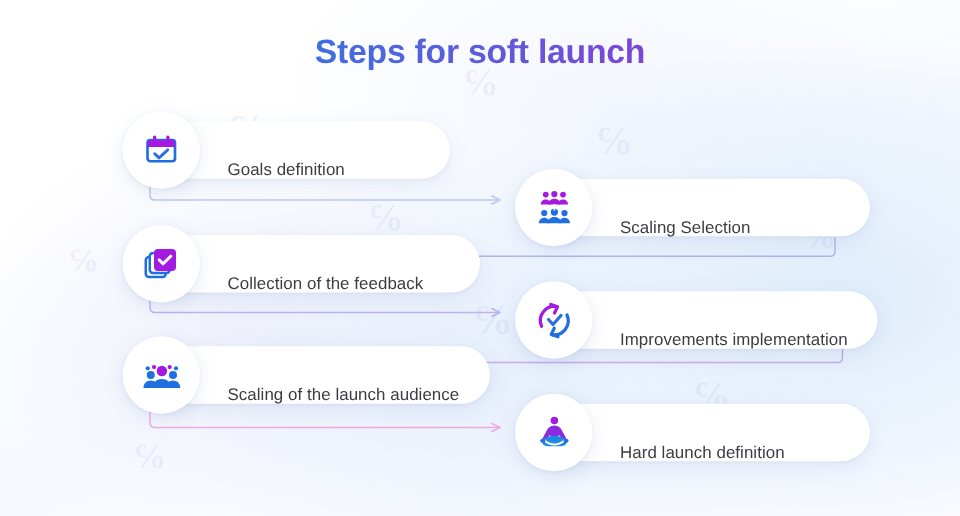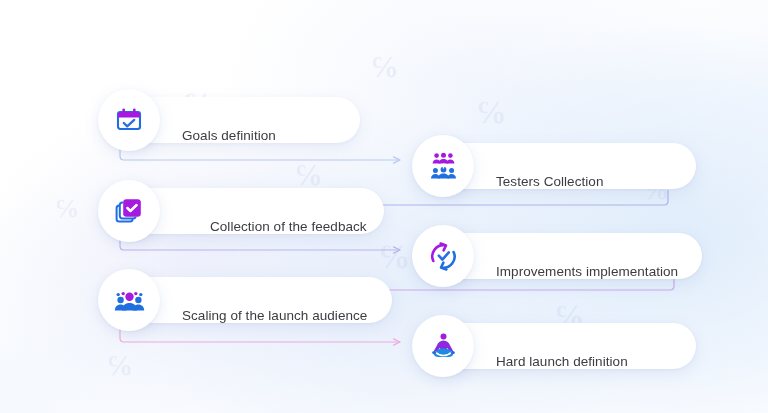--- a/index.html
+++ b/index.html
@@ -124,20 +124,21 @@
   <div class="wm" style="left:372px; top:52px; font-size:30px;">℅</div>
   <div class="wm" style="left:478px; top:96px; font-size:32px;">℅</div>
   <div class="wm" style="left:296px; top:160px; font-size:30px;">℅</div>
   <div class="wm" style="left:380px; top:240px; font-size:34px;">℅</div>
   <div class="wm" style="left:236px; top:296px; font-size:30px;">℅</div>
   <div class="wm" style="left:556px; top:300px; font-size:32px;">℅</div>
   <div class="wm" style="left:108px; top:352px; font-size:28px;">℅</div>
   <div class="wm" style="left:644px; top:176px; font-size:28px;">℅</div>
   <div class="wm" style="left:56px; top:196px; font-size:26px;">℅</div>
 
+  <div id="title">Steps for soft launch</div>
 
   <svg id="wires" viewBox="0 0 768 413">
     <defs>
       <marker id="ar-r-1" markerWidth="7" markerHeight="7" refX="6" refY="3.2" orient="auto">
         <path d="M0.6,0.6 L6,3.2 L0.6,5.8" fill="none" stroke="#b9c9f0" stroke-width="1.1" stroke-linecap="round" stroke-linejoin="round"></path>
       </marker>
       <marker id="ar-l-2" markerWidth="7" markerHeight="7" refX="6" refY="3.2" orient="auto">
         <path d="M0.6,0.6 L6,3.2 L0.6,5.8" fill="none" stroke="#aeb4ee" stroke-width="1.1" stroke-linecap="round" stroke-linejoin="round"></path>
       </marker>
       <marker id="ar-r-3" markerWidth="7" markerHeight="7" refX="6" refY="3.2" orient="auto">
@@ -174,21 +175,21 @@
           <rect x="8.4" y="3.4" width="2.6" height="4.4" rx="1.2" fill="#a51ae0"></rect>
           <rect x="19" y="3.4" width="2.6" height="4.4" rx="1.2" fill="#a51ae0"></rect>
           <path d="M9.8,18 l3.4,3.3 l7.0,-6.4" fill="none" stroke="#2a6fe0" stroke-width="2.3" stroke-linecap="round" stroke-linejoin="round"></path>
         </svg>
       </span>
     </div>
   </div>
 
   <div class="step right" style="top:143px;">
     <div class="card w-right">
-      <span class="card-label">Testers Collection</span>
+      <span class="card-label">Scaling Selection</span>
     </div>
     <div class="badge">
       <span>
         <svg width="31" height="31" viewBox="0 0 31 31">
 
           <circle cx="8.6" cy="4.6" r="2.3" fill="#a51ae0"></circle>
           <circle cx="15.5" cy="4.2" r="2.5" fill="#a51ae0"></circle>
           <circle cx="22.4" cy="4.6" r="2.3" fill="#a51ae0"></circle>
           <path d="M4.6,12.6 c0,-2.5 1.9,-4.0 4.0,-4.0 c2.1,0 4.0,1.5 4.0,4.0 z" fill="#a51ae0"></path>
           <path d="M10.6,12.6 c0,-2.9 2.2,-4.6 4.9,-4.6 c2.7,0 4.9,1.7 4.9,4.6 z" fill="#a51ae0"></path>
@@ -200,21 +201,21 @@
           <path d="M3.0,27.6 c0,-2.8 2.1,-4.5 4.4,-4.5 c2.3,0 4.4,1.7 4.4,4.5 z" fill="#1f6fe0"></path>
           <path d="M19.2,27.6 c0,-2.8 2.1,-4.5 4.4,-4.5 c2.3,0 4.4,1.7 4.4,4.5 z" fill="#1f6fe0"></path>
           <path d="M10.0,27.6 c0,-3.2 2.5,-5.1 5.5,-5.1 c3.0,0 5.5,1.9 5.5,5.1 z" fill="#1f6fe0"></path>
           <path d="M13.0,14.2 h1.8 v-1.8 h1.4 v1.8 h1.8 v1.4 h-1.8 v1.8 h-1.4 v-1.8 h-1.8 z" fill="#ffffff"></path>
         </svg>
       </span>
     </div>
   </div>
 
   <div class="step left" style="top:188px;">
-    <div class="card w-left" style="width:264px;padding-left:28px;">
+    <div class="card w-left" style="width:264px;">
       <span class="card-label">Collection of the feedback</span>
     </div>
     <div class="badge">
       <span>
         <svg width="31" height="31" viewBox="0 0 31 31">
           <rect x="2.6" y="9.6" width="16" height="16" rx="2.6" fill="none" stroke="#1f6fe0" stroke-width="2"></rect>
           <rect x="5.8" y="6.4" width="16" height="16" rx="2.6" fill="#ffffff" stroke="#1f6fe0" stroke-width="2"></rect>
           <rect x="9.2" y="3.2" width="17.6" height="17.6" rx="3.2" fill="#ffffff"></rect>
           <rect x="9.2" y="3.2" width="17.6" height="17.6" rx="3.2" fill="#a51ae0"></rect>
           <path d="M13.4,12.0 l3.0,3.0 l6.2,-6.0" fill="none" stroke="#ffffff" stroke-width="2.5" stroke-linecap="round" stroke-linejoin="round"></path>

